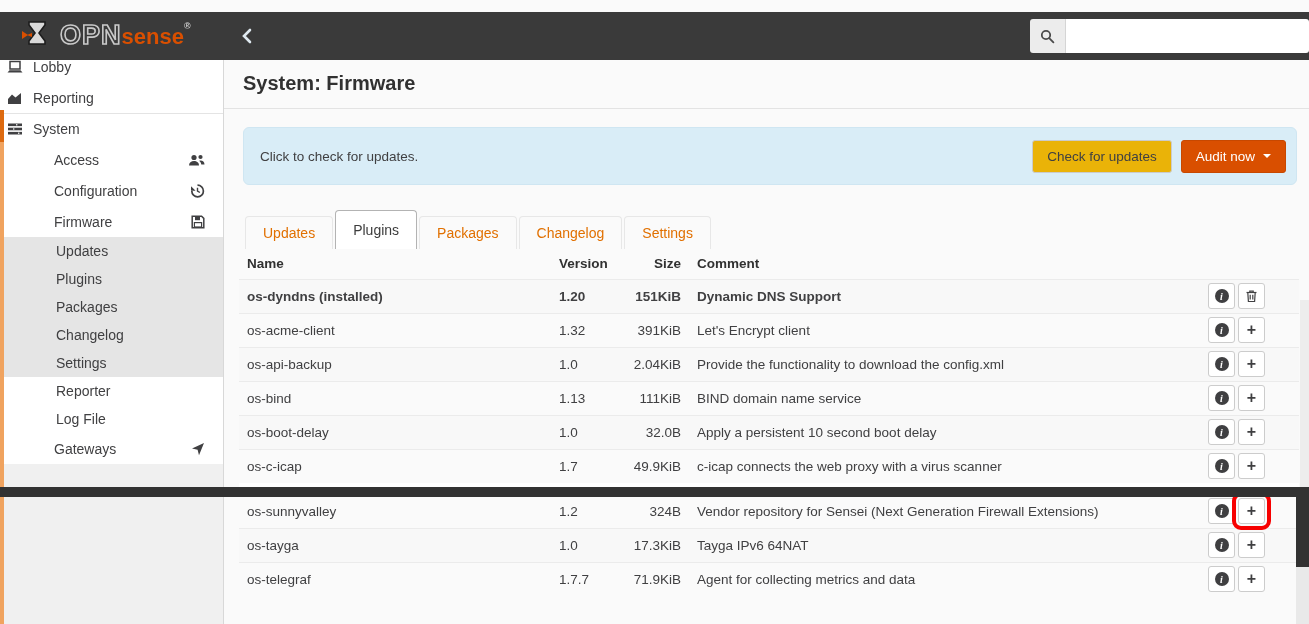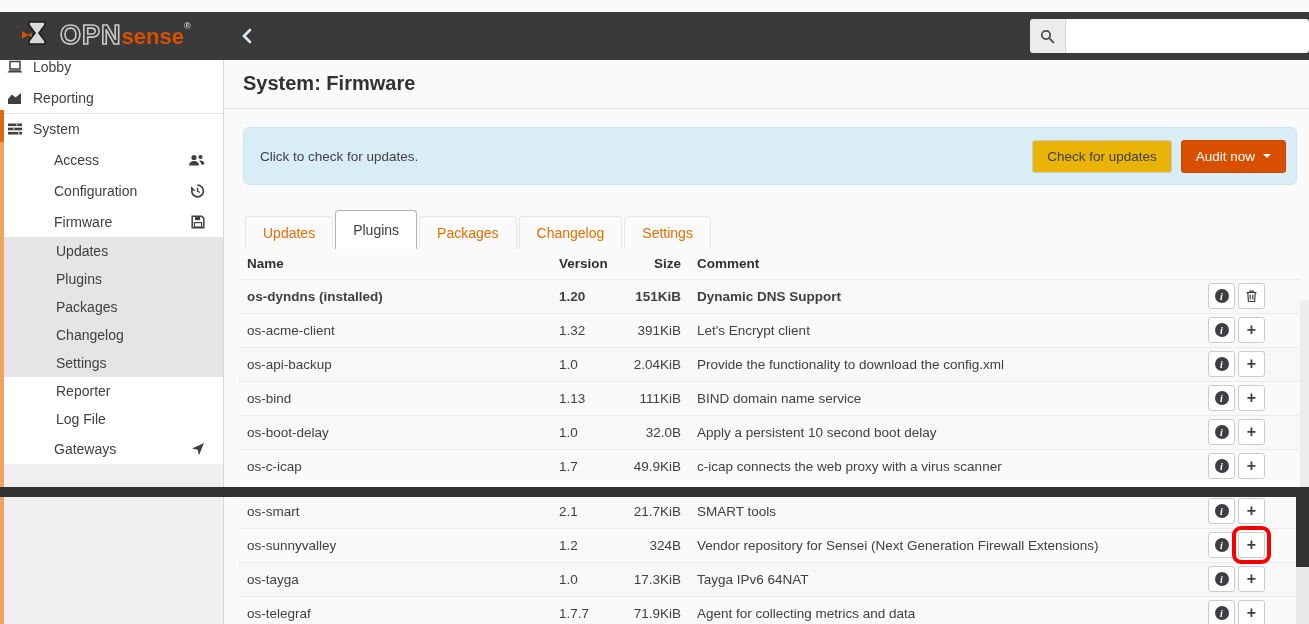--- a/index.html
+++ b/index.html
@@ -341,31 +341,20 @@
                 <td>c-icap connects the web proxy with a virus scanner</td>
                 <td class="c-act"><button class="abtn">
                     <span class="gi">i</span>
                   </button><button class="abtn">
                     <span class="gp">+</span>
                   </button></td>
               </tr>
               <tr class="spacer">
                 <td colspan="5"></td>
               </tr>
-              <tr class="stripe">
-                <td class="c-name">os-smart</td>
-                <td class="c-ver">2.1</td>
-                <td class="c-size">21.7KiB</td>
-                <td>SMART tools</td>
-                <td class="c-act"><button class="abtn">
-                    <span class="gi">i</span>
-                  </button><button class="abtn">
-                    <span class="gp">+</span>
-                  </button></td>
-              </tr>
               <tr class="">
                 <td class="c-name">os-sunnyvalley</td>
                 <td class="c-ver">1.2</td>
                 <td class="c-size">324B</td>
                 <td>Vendor repository for Sensei (Next Generation Firewall Extensions)</td>
                 <td class="c-act"><button class="abtn">
                     <span class="gi">i</span>
                   </button><button class="abtn hl">
                     <span class="gp">+</span>
                   </button></td>

